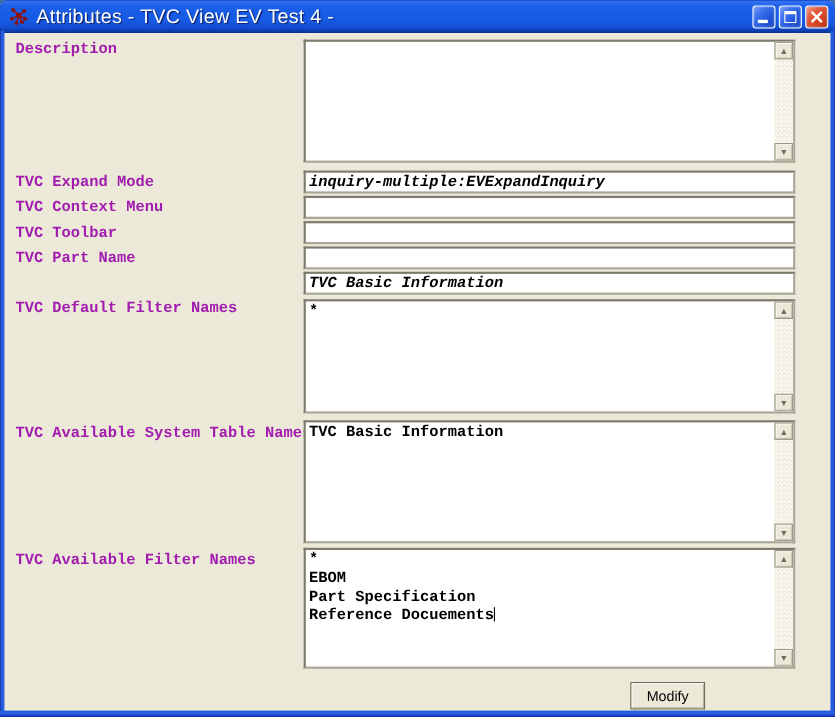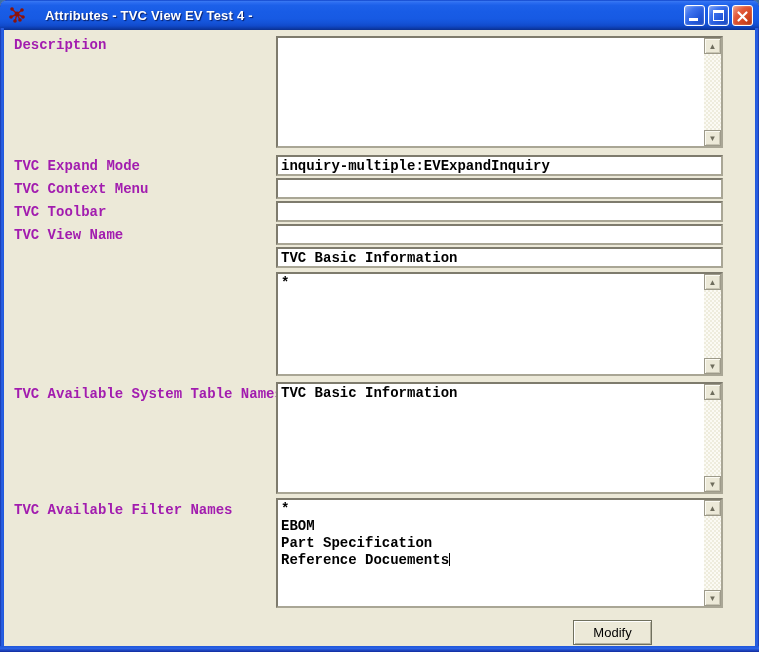--- a/index.html
+++ b/index.html
@@ -20,23 +20,23 @@
 
   
   .titlebar {
     position:absolute; left:0; top:0; width:759px; height:30px;
     background:linear-gradient(180deg,#0f42c8 0%,#3676f2 5%,#2b6cf0 9%,#1c60e9 18%,#185ce6 40%,#175ae3 62%,#1453d8 76%,#114acb 86%,#0d3cab 94%,#0a2f8f 100%);
     border-radius:7px 7px 0 0;
     display:flex; align-items:center;
   }
   .app-icon { width:20px; height:20px; margin:0 6px 0 7px; flex:0 0 auto; }
   .title {
-    color:#fff; font-weight:bold; font-size:13px; letter-spacing:.2px;
+    color:#fff; font-weight:normal; font-size:18px; letter-spacing:.2px;
     text-shadow:1px 1px 1px rgba(0,10,60,.75);
-    white-space:nowrap; flex:1 1 auto;margin-left:12px;
+    white-space:nowrap; flex:1 1 auto;
   }
   .winbtns { display:flex; gap:3px; margin-right:6px; }
   .winbtn {
     width:21px; height:21px; border:1px solid #fff; border-radius:3px;
     position:relative; cursor:pointer;
     background:linear-gradient(135deg,#7da1f2 0%,#3e73ee 30%,#2257da 65%,#1c49bd 100%);
     box-shadow:inset 0 0 2px rgba(255,255,255,.5);
   }
   .winbtn.close { background:linear-gradient(135deg,#f0a088 0%,#e3593a 35%,#d1441f 70%,#b03413 100%); }
   .glyph-min { position:absolute; left:4px; bottom:4px; width:9px; height:3px; background:#fff; }
@@ -49,21 +49,21 @@
     font-family:"Liberation Mono", monospace; font-weight:700; font-size:14px; color:#a21caf;
     white-space:nowrap;
   }
 
   
   .fld {
     position:absolute; left:276px; width:447px; height:21px;
     border:2px solid; border-color:#7e7b6d #a9a695 #a9a695 #7e7b6d;
     background:#fff; padding:0 3px;
     font-family:"Liberation Mono", monospace; font-weight:700; font-size:14px; color:#000;
-    outline:none; border-radius:0;
+    outline:none; border-radius:0;font-style:italic;
   }
 
   
   .ta {
     position:absolute; left:276px; width:447px;
     border:2px solid; border-color:#7e7b6d #a9a695 #a9a695 #7e7b6d;
     background:#fff; display:flex;
   }
   .ta-text {
     flex:1 1 auto; padding:1px 3px; overflow:hidden; cursor:text;
@@ -81,21 +81,21 @@
     background:#ece9d8;
     border:1px solid #9d9a8a;
     box-shadow:inset 1px 1px 0 #fbfaf2, inset -1px -1px 0 #c9c6b4;
     display:flex; align-items:center; justify-content:center;
     font-size:8px; color:#6f6d5d; cursor:default; user-select:none;
   }
   .sb-track { flex:1 1 auto; }
 
   
   .btn {
-    position:absolute; height:25px; width:79px;
+    position:absolute; height:25px; width:68px;
     background:#ece9d8;
     border:1px solid #70705e;
     box-shadow:inset 1px 1px 0 #ffffff, inset -1px -1px 0 #b5b29f;
     font-family:"Liberation Sans", sans-serif; font-size:13px; color:#000;
     cursor:pointer; border-radius:0;
   }
 </style>
 </head>
 <body>
 
@@ -138,21 +138,22 @@
           </svg>
         </span>
       </div>
     </div>
   </div>
 
   <div class="lbl" style="top:37px">Description</div>
   <div class="lbl" style="top:158px">TVC Expand Mode</div>
   <div class="lbl" style="top:181px">TVC Context Menu</div>
   <div class="lbl" style="top:204px">TVC Toolbar</div>
-  <div class="lbl" style="top:227px">TVC View Name</div>
+  <div class="lbl" style="top:227px">TVC Part Name</div>
+  <div class="lbl" style="top:273px">TVC Default Filter Names</div>
   <div class="lbl" style="top:386px">TVC Available System Table Names</div>
   <div class="lbl" style="top:502px">TVC Available Filter Names</div>
 
   <div class="ta" style="top:36px;height:112px">
     <div class="ta-text"><span></span></div>
     <div class="sb">
       <div class="sb-btn">
           <span>▲</span>
         </div>
       <div class="sb-track"></div>

